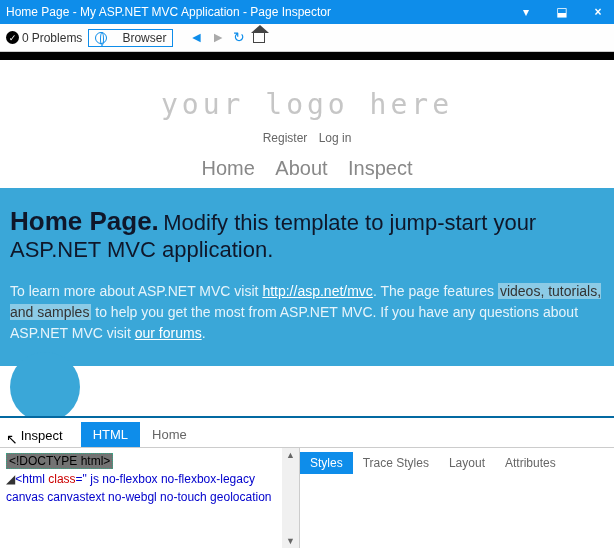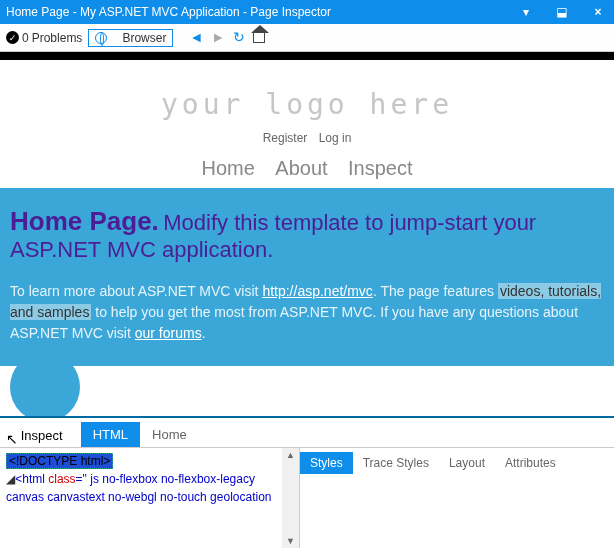--- a/index.html
+++ b/index.html
@@ -23,38 +23,38 @@
 .url { margin-left: 6px; color: #333; }
 
 .viewport { flex: 1; overflow: hidden; position: relative; border-bottom: 2px solid #0369a1; }
 .page { position: absolute; inset: 0; }
 .black-bar { height: 8px; background: #000; }
 .logo { text-align: center; color: #c6c6c6; font-family: Consolas, monospace; font-size: 28px; letter-spacing: 4px; margin-top: 28px; }
 .account-links { text-align: center; margin-top: 10px; font-size: 12px; color: #666; }
 .account-links span { margin: 0 4px; cursor: pointer; }
 .nav-links { text-align: center; margin-top: 12px; }
 .nav-links span { font-size: 20px; color: #888; margin: 0 8px; cursor: pointer; }
-.hero { background: #3aa7d8; color: #4c1d95; margin-top: 8px; padding: 18px 10px 18px 10px; }
+.hero { background: #3aa7d8; color: #0f172a; margin-top: 8px; padding: 18px 10px 18px 10px; }
 .hero h1 { font-size: 26px; font-weight: bold; display: inline; }
 .hero .sub { font-size: 22px; font-weight: 300; }
 .para { background: #3aa7d8; color: #e6f4fb; padding: 0 10px 22px 10px; font-size: 14px; line-height: 1.5; }
 .para a { color: #fff; text-decoration: underline; }
 .hl { background: #8ccbe6; padding: 0 2px; color: #333; }
 .circle { width: 70px; height: 70px; border-radius: 50%; background: #3aa7d8; margin-left: 10px; margin-top: -14px; }
 
 .inspector { height: 130px; display: flex; flex-direction: column; background: #fff; position: relative; }
 .inspect-row { height: 30px; display: flex; align-items: flex-end; padding-left: 6px; font-size: 13px; border-bottom: 1px solid #ccc; }
 .cursor-icon { font-size: 14px; margin-right: 3px; }
 .inspect-label { margin-right: 18px; padding-bottom: 4px; }
 .tab { padding: 5px 12px; color: #666; cursor: pointer; }
 .tab.active { background: #0e8dea; color: #fff; }
 .lower { flex: 1; display: flex; }
 .code-pane { width: 300px; border-right: 1px solid #ccc; position: relative; }
 .code { font-family: Consolas, monospace; font-size: 12px; padding: 4px 6px; line-height: 1.5; }
-.code .sel { background: #1d4ed8; border: 1px dotted #3a8; padding: 0 2px; }
+.code .sel { background: #737373; border: 1px dotted #3a8; padding: 0 2px; }
 .code .tag { color: #0000cc; }
 .code .attr { color: #cc0000; }
 .code .val { color: #0000cc; }
 .code .tri { color: #333; }
 .code-scroll { position:absolute; right:0; top:0; bottom:0; width:17px; background:#f0f0f0; display:flex; flex-direction:column; align-items:center; font-size:9px; color:#666; }
 .code-scroll .up { margin-top:2px; } .code-scroll .dn { margin-top:auto; margin-bottom:2px; }
 .side-pane { flex: 1; }
 .side-tabs { display: flex; font-size: 12px; padding-top: 4px; }
 .side-tabs .tab { padding: 4px 10px; }
 </style>

